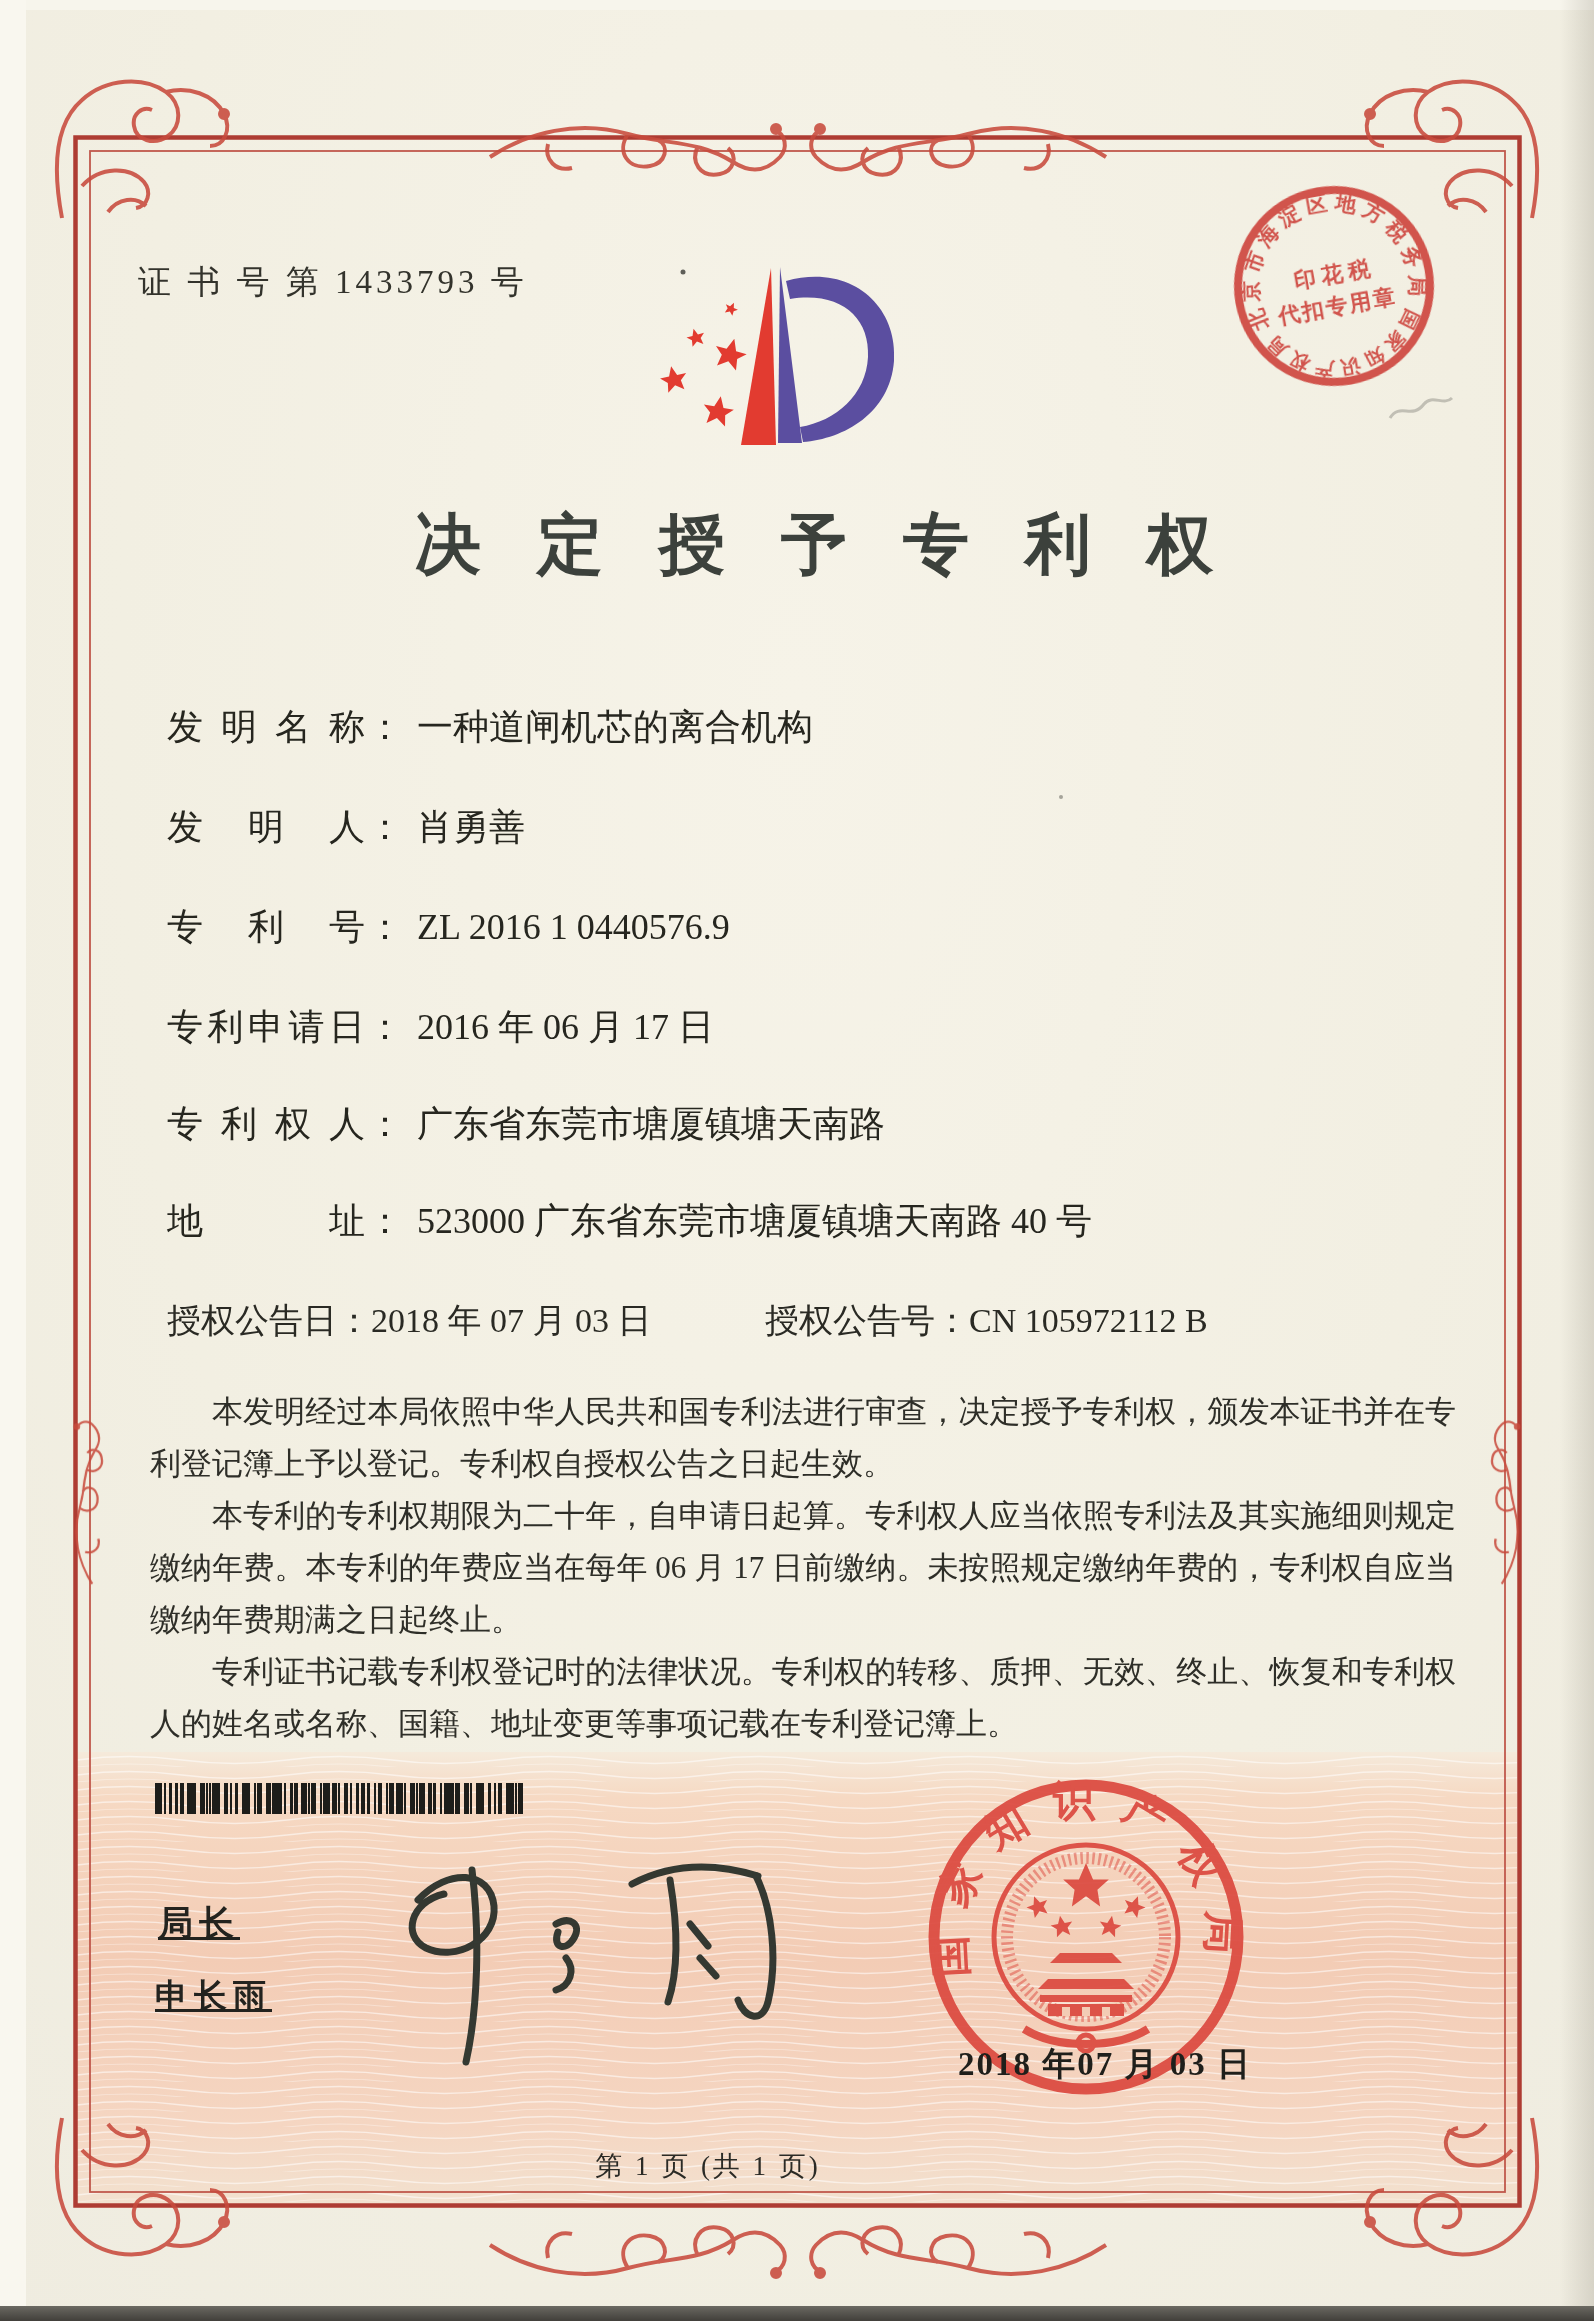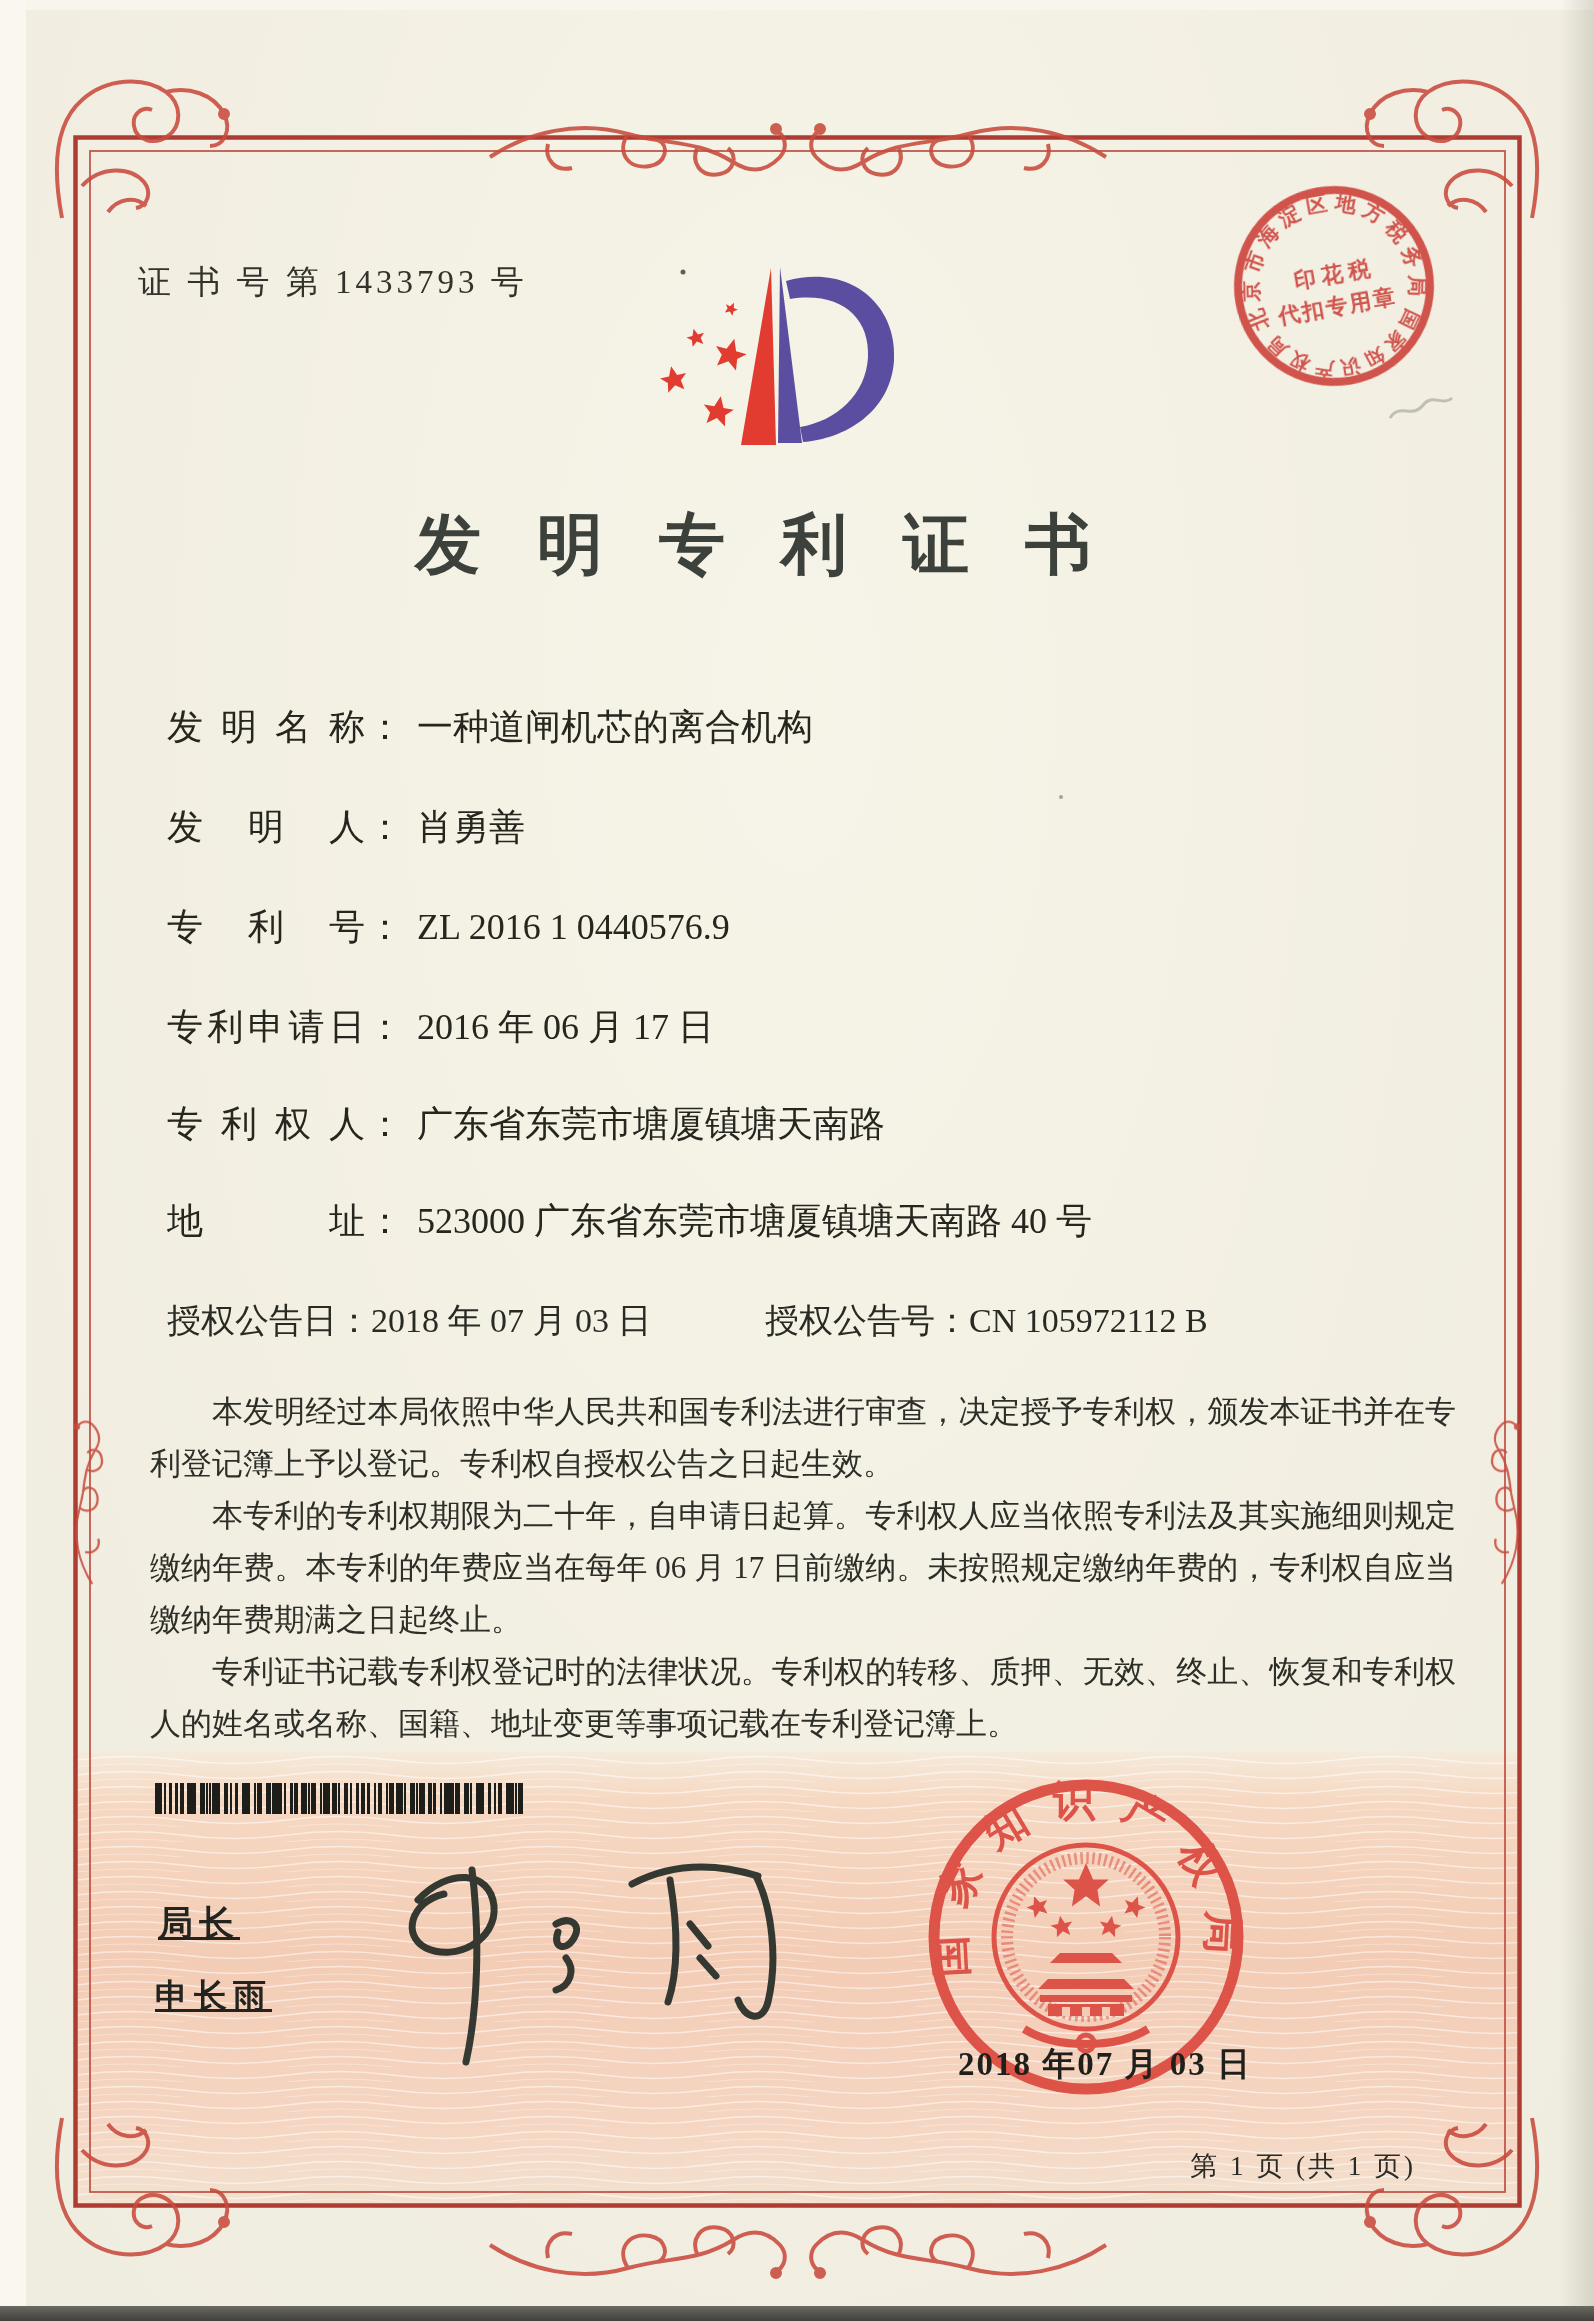--- a/index.html
+++ b/index.html
@@ -47,21 +47,21 @@
   .issuer-title{position:absolute;left:158px;top:1900px;font-size:35px;font-weight:700;letter-spacing:6px;
       font-family:"Liberation Sans","DejaVu Sans",sans-serif;color:#23231f;text-decoration:underline;}
   .issuer-name{position:absolute;left:155px;top:1974px;font-size:33px;font-weight:700;letter-spacing:6px;
       font-family:"Liberation Sans","DejaVu Sans",sans-serif;color:#23231f;text-decoration:underline;}
   .signature{position:absolute;left:360px;top:1840px;}
 
   .seal{position:absolute;left:916px;top:1767px;}
   .seal-date{position:absolute;left:958px;top:2042px;font-size:33px;letter-spacing:2px;
       color:#1f1f1b;font-weight:600;white-space:nowrap;}
 
-  .footer{position:absolute;left:0;top:2148px;width:1416px;text-align:right;font-size:27px;
+  .footer{position:absolute;left:0;top:2148px;width:1416px;text-align:center;font-size:27px;
       letter-spacing:3px;color:#2b2b26;}
 </style>
 </head>
 <body>
 
 <div class="page">
 
   <div class="edge-top"></div>
   <div class="edge-left"></div>
   <div class="edge-right"></div>
@@ -143,21 +143,21 @@
         <textPath href="#tArcTop" startOffset="50%">北京市海淀区地方税务局</textPath>
       </text>
       <text font-size="19" font-weight="700" letter-spacing="5" text-anchor="middle">
         <textPath href="#tArcBot" startOffset="50%">国家知识产权局</textPath>
       </text>
       <text x="110" y="106" font-size="22" font-weight="700" text-anchor="middle">印 花 税</text>
       <text x="110" y="138" font-size="22" font-weight="700" text-anchor="middle" letter-spacing="2">代扣专用章</text>
     </g>
   </svg>
 
-  <div class="title">发明专利证书</div>
+  <div class="title">决定授予专利权</div>
 
   <div class="fields">
     <div class="frow" style="top:703px">
       <span class="flabel">发明名称</span><span class="fcolon">：</span><span>一种道闸机芯的离合机构</span>
     </div>
     <div class="frow" style="top:803px">
       <span class="flabel">发明人</span><span class="fcolon">：</span><span>肖勇善</span>
     </div>
     <div class="frow" style="top:903px">
       <span class="flabel">专利号</span><span class="fcolon">：</span><span>ZL 2016 1 0440576.9</span>

